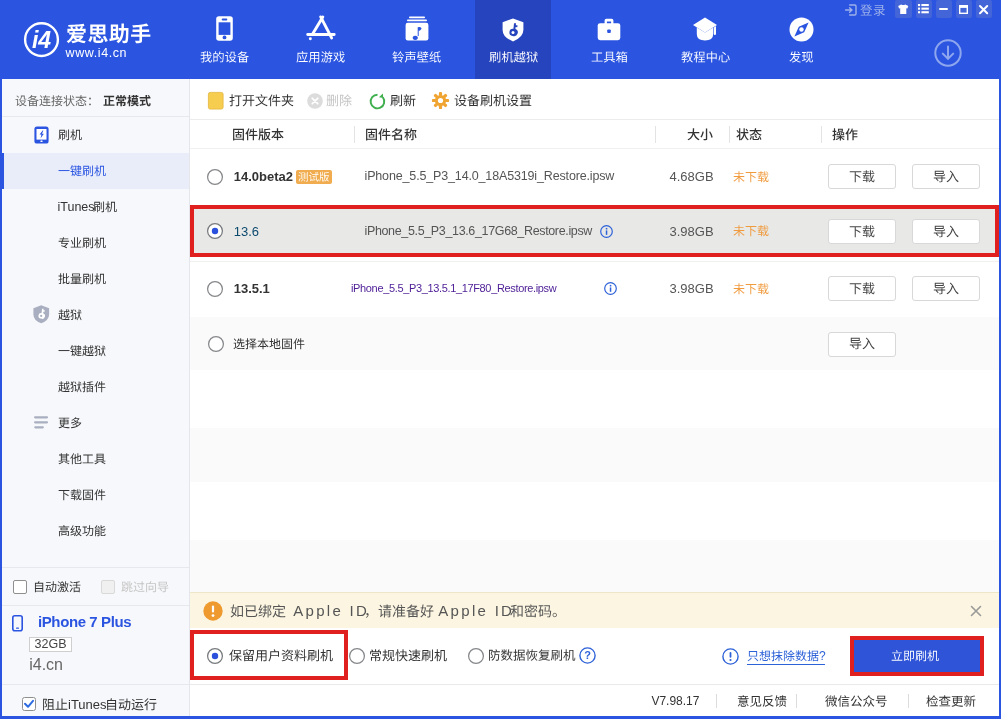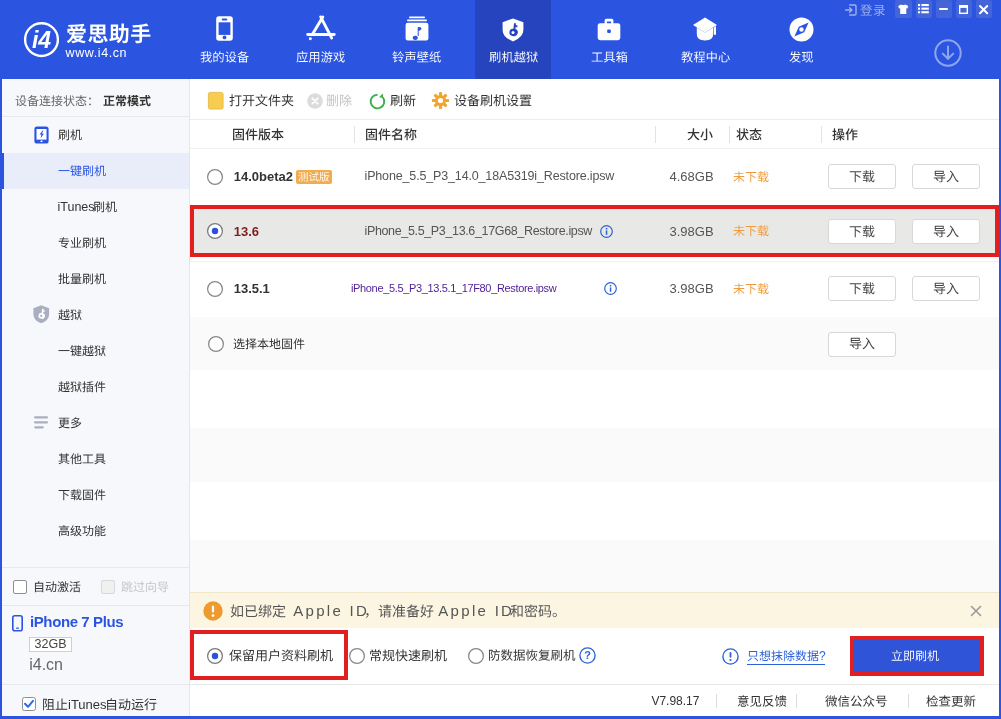--- a/index.html
+++ b/index.html
@@ -441,21 +441,21 @@
       <use href="#g400_8fc7" x="1000"></use>
       <use href="#g400_5411" x="2000"></use>
       <use href="#g400_5bfc" x="3000"></use>
     </g>
   </svg>
 <div style="position:absolute;left:0.0px;top:605.0px;width:189.0px;height:1.0px;background:#e6e8ee;"></div>
 <svg class="tx" style="left:11.5px;top:614.5px" width="11" height="16" viewBox="0 0 11 16">
     <rect x="0.8" y="0.8" width="9.4" height="14.9" rx="2" fill="none" stroke="#2b55e1" stroke-width="1.6"></rect>
     <rect x="4" y="12.6" width="3" height="1.2" rx="0.6" fill="#2b55e1"></rect>
   </svg>
-<div class="lx" style="left:30.0px;top:611.0px;font-size:15.0px;color:#2b55e1;line-height:22px;font-weight:700;letter-spacing:-0.40px;">iPhone 7 Plus</div>
+<div class="lx" style="left:38px;top:611.0px;font-size:15.0px;color:#2b55e1;line-height:22px;font-weight:700;letter-spacing:-0.40px;">iPhone 7 Plus</div>
 <div style="position:absolute;left:29.2px;top:637.0px;width:43.0px;height:14.5px;background:#fff;border:1px solid #cfcfcf;box-sizing:border-box;"></div>
 <div class="lx" style="left:50.5px;top:634.8px;font-size:12.5px;color:#444;line-height:19px;transform:translateX(-50%);">32GB</div>
 <div class="lx" style="left:29.2px;top:654.0px;font-size:16px;color:#666666;line-height:21px;">i4.cn</div>
 <div style="position:absolute;left:0.0px;top:684.0px;width:189.0px;height:1.0px;background:#e6e8ee;"></div>
 <svg class="tx" style="left:21.8px;top:697.3px" width="14" height="14">
     <rect x="0.5" y="0.5" width="13" height="13" rx="2" fill="#fff" stroke="#8f8f8f"></rect>
     <path d="M3 6.8 L6 9.8 L11 3.8" fill="none" stroke="#2e6be0" stroke-width="2" stroke-linecap="round" stroke-linejoin="round"></path>
   </svg>
 <svg class="tx" style="left:42.0px;top:695.7px" width="28" height="18">
     <g fill="#333333" transform="translate(0,13.26) scale(0.013000,-0.013000)">
@@ -601,21 +601,21 @@
     <g fill="#444" transform="translate(0,13.26) scale(0.013000,-0.013000)">
       <use href="#g400_5bfc"></use>
       <use href="#g400_5165" x="1000"></use>
     </g>
   </svg>
 <div style="position:absolute;left:190.0px;top:204.5px;width:808.5px;height:52.0px;background:#e8e8e7;border:4.5px solid #e01f1f;box-sizing:border-box;"></div>
 <svg class="tx" style="left:205.5px;top:222.3px" width="18" height="18">
     <circle cx="9" cy="9" r="7.4" fill="#fff" stroke="#77797d" stroke-width="1.25"></circle>
     <circle cx="9" cy="9" r="3.2" fill="#2b50dc"></circle>
   </svg>
-<div class="lx" style="left:233.7px;top:221.6px;font-size:13.0px;color:#7f1d1d;line-height:20px;font-weight:700;">13.6</div>
+<div class="lx" style="left:233.7px;top:221.6px;font-size:13.0px;color:#0c4a6e;line-height:20px;font-weight:400;">13.6</div>
 <div class="lx" style="left:364.5px;top:221.9px;font-size:12.5px;color:#555;line-height:19px;letter-spacing:-0.35px;">iPhone_5.5_P3_13.6_17G68_Restore.ipsw</div>
 <svg class="tx" style="left:600.0px;top:224.8px" width="13" height="13">
     <circle cx="6.5" cy="6.5" r="5.8" fill="none" stroke="#2e62d8" stroke-width="1.2"></circle>
     <rect x="5.8" y="5.4" width="1.5" height="4.4" fill="#2e62d8"></rect>
     <rect x="5.8" y="2.9" width="1.5" height="1.6" fill="#2e62d8"></rect>
   </svg>
 <div class="lx" style="left:713.6px;top:221.6px;font-size:13.0px;color:#555;line-height:20px;transform:translateX(-100%);">3.98GB</div>
 <svg class="tx" style="left:733.0px;top:223.3px" width="38" height="16">
     <g fill="#f09a3c" transform="translate(0,12.24) scale(0.012000,-0.012000)">
       <use href="#g400_672a"></use>

